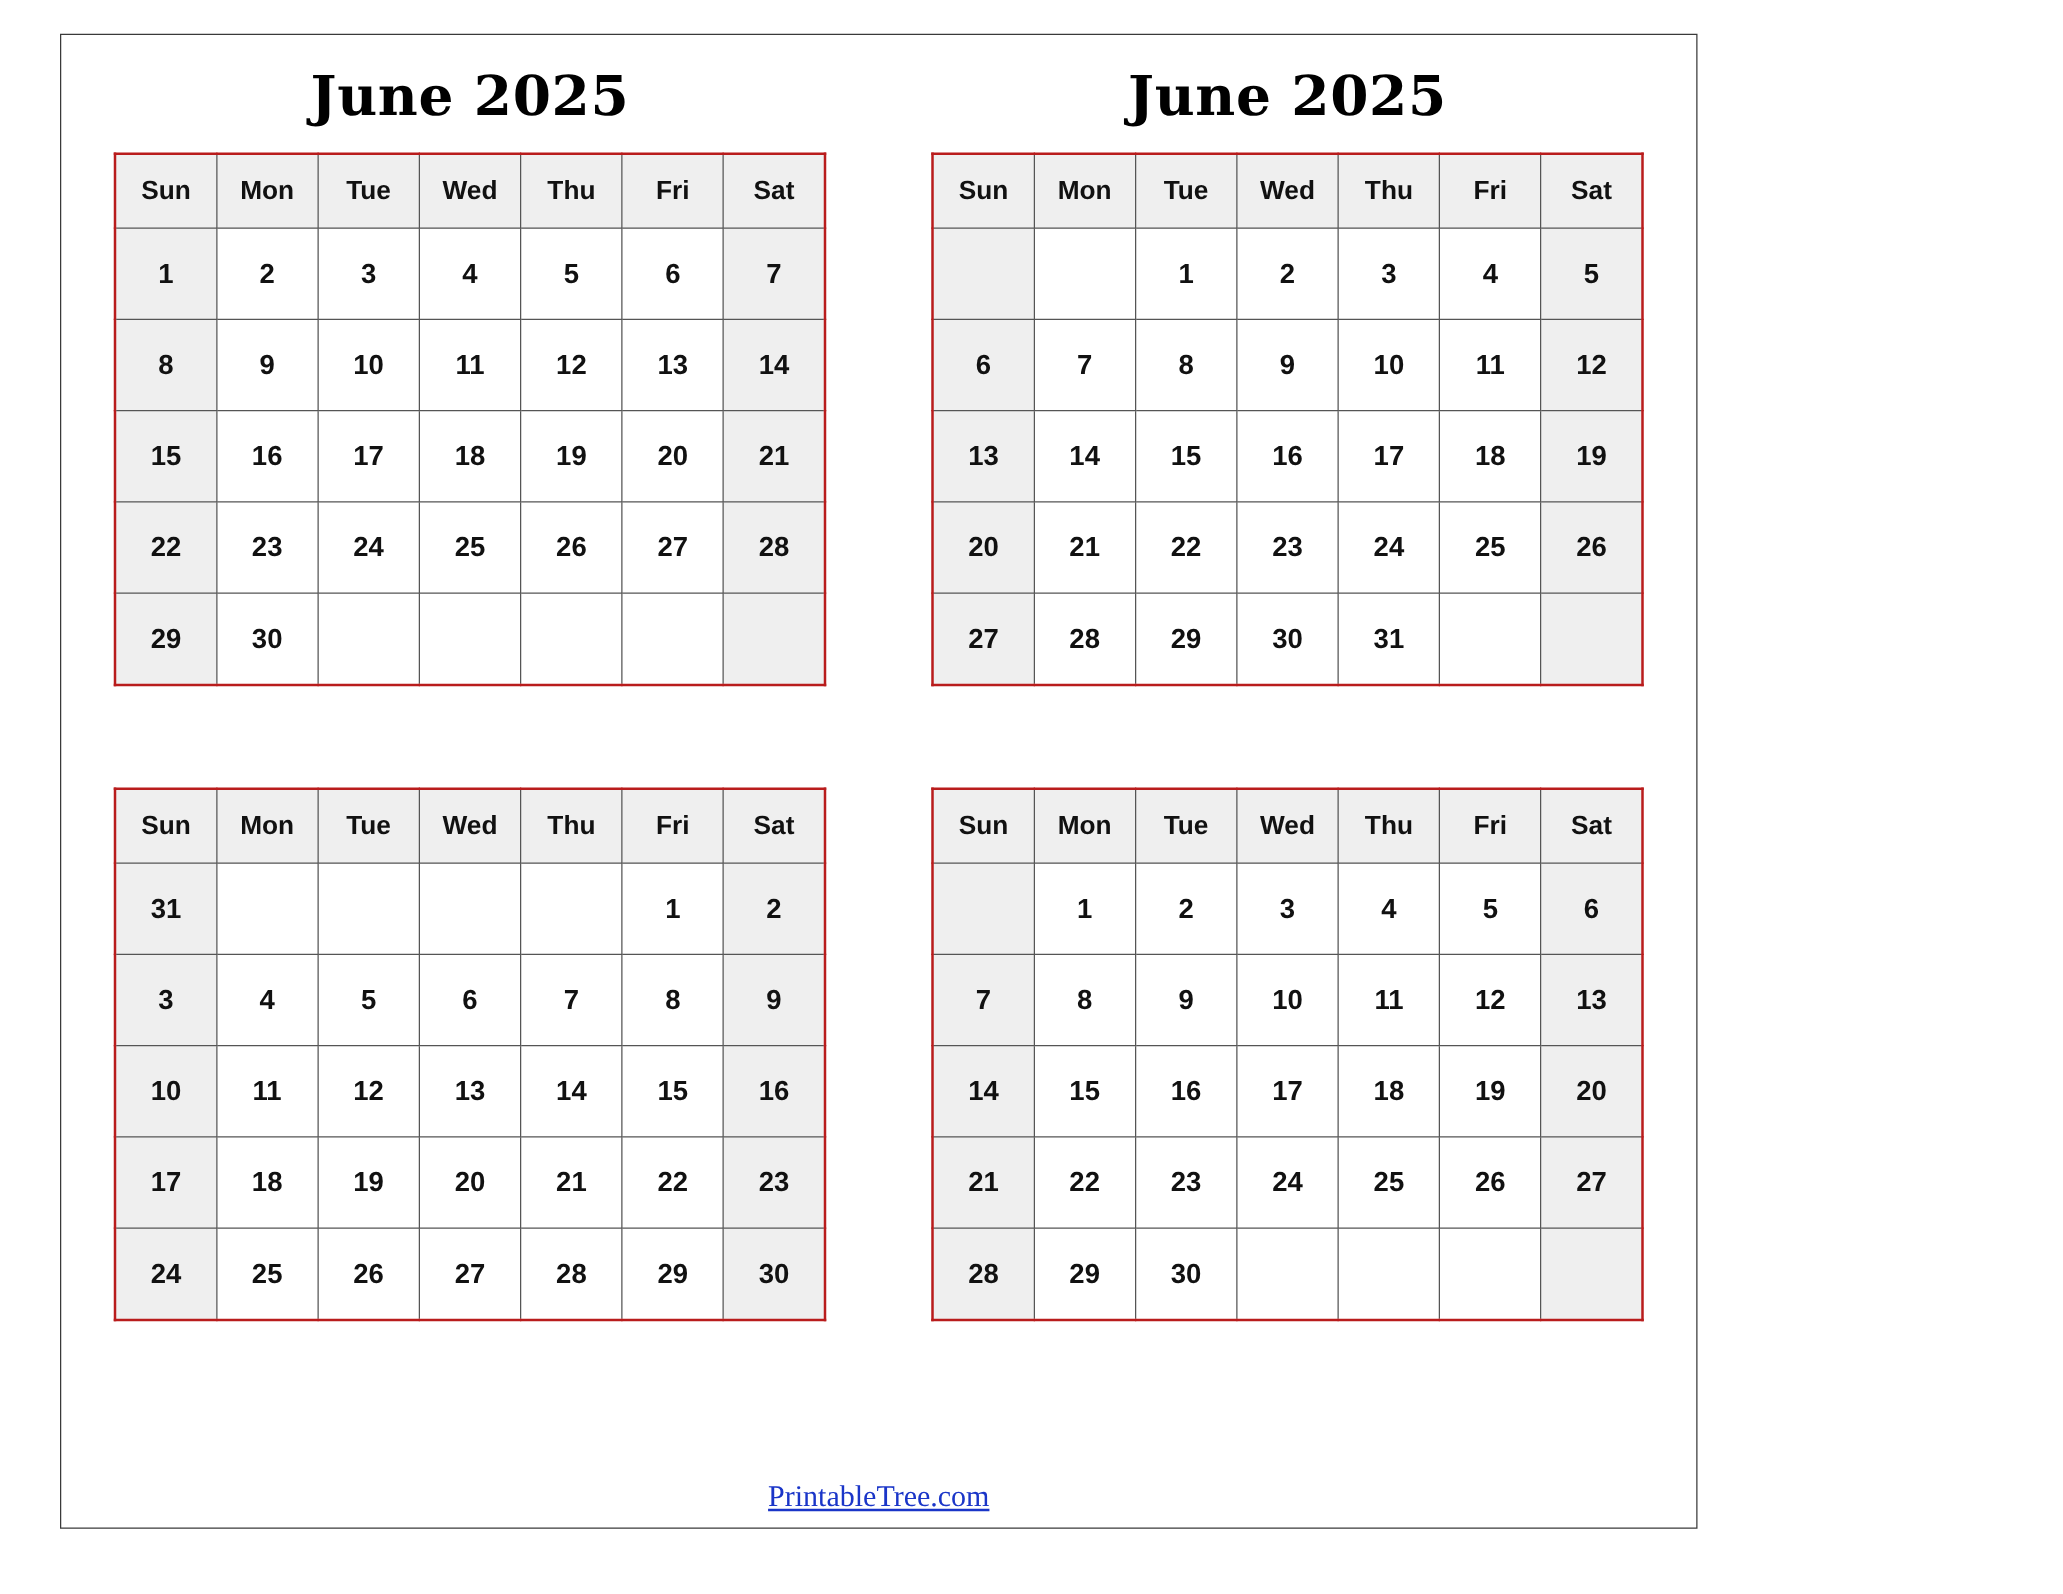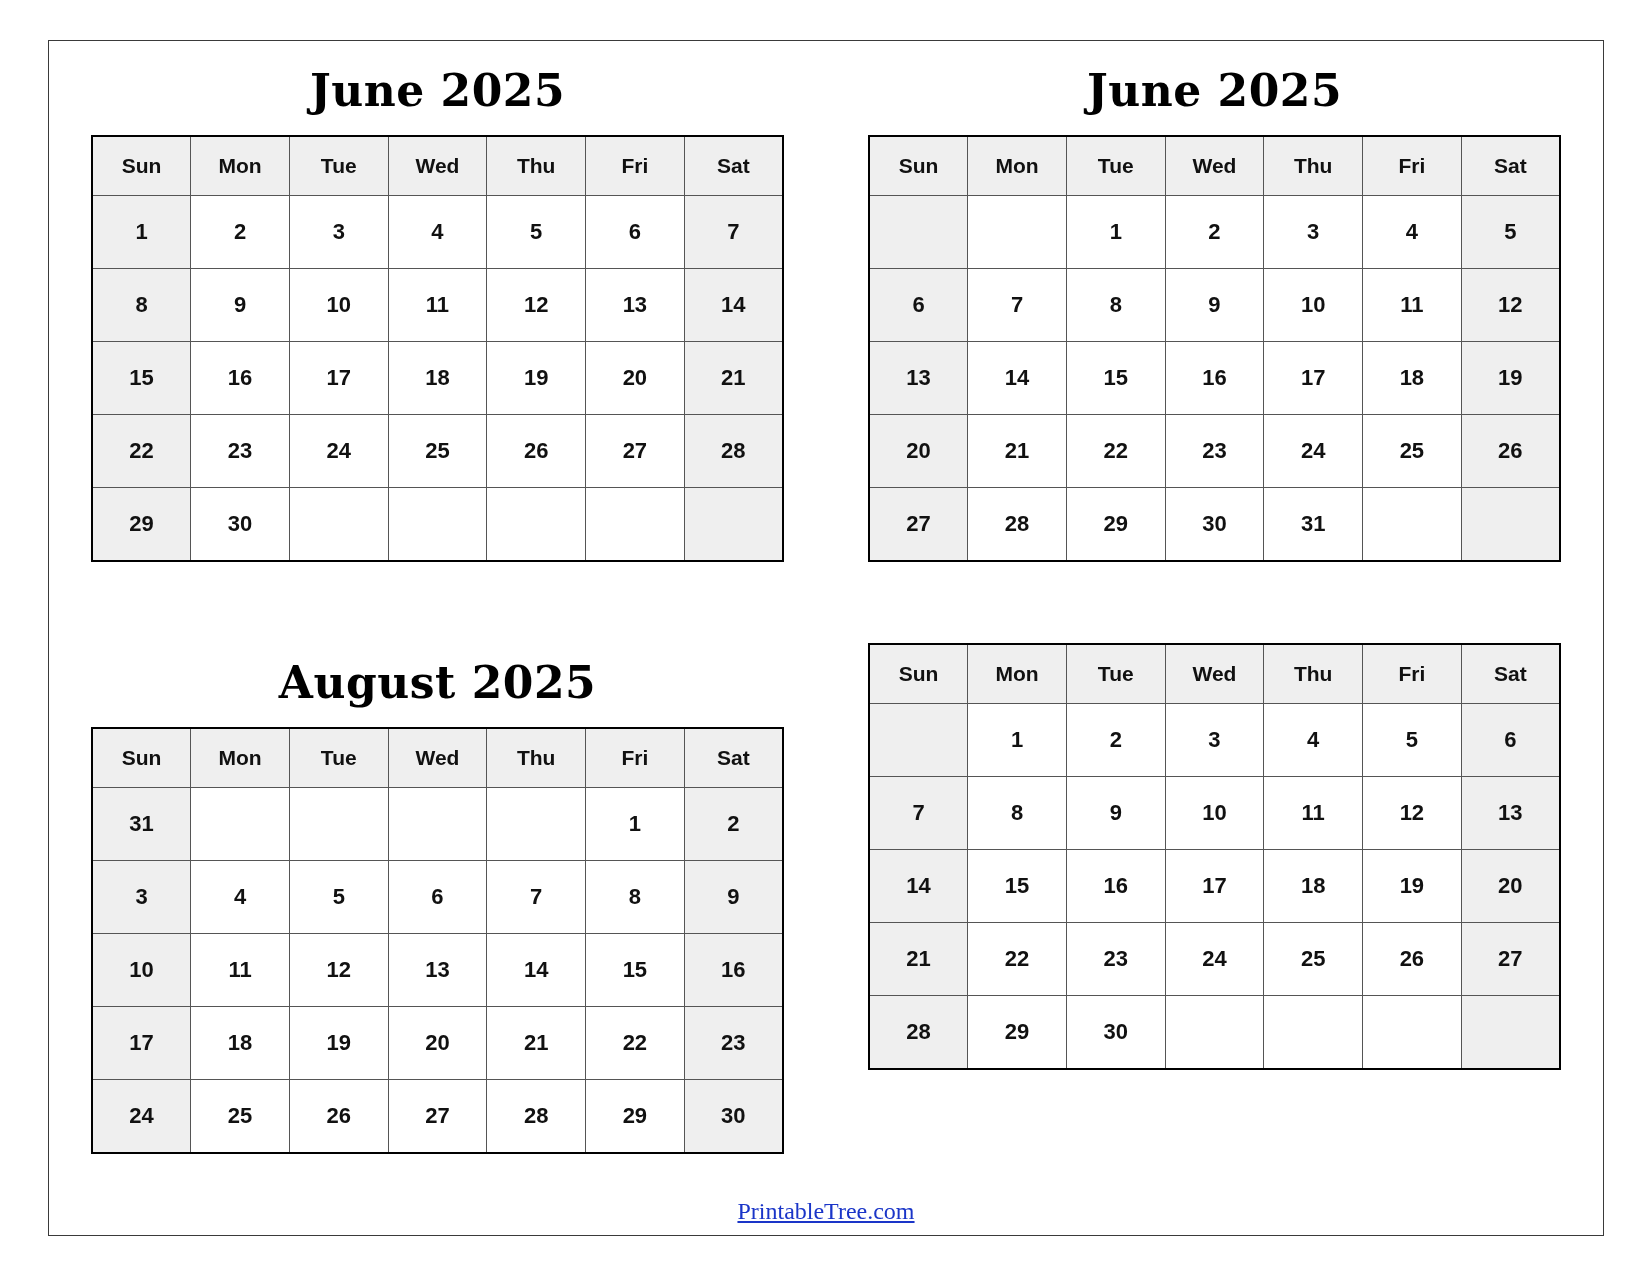--- a/index.html
+++ b/index.html
@@ -9,22 +9,22 @@
   }
   body {
     width: 1650px;
     height: 1275px;
     font-family: "Liberation Sans", sans-serif;
     position: relative;
   }
   .page-frame {
     position: absolute;
     left: 48px;
-    top: 40px;
-    width: 1556px;
+    top: 27px;
+    width: 1310px;
     height: 1196px;
     border: 1px solid #3a3a3a;
     box-sizing: border-box;
   }
   .grid {
     position: absolute;
     left: 0;
     top: 0;
     width: 100%;
     height: 100%;
@@ -46,21 +46,21 @@
     font-size: 44px;
     line-height: 1;
     color: #000;
     margin: 18px 0 22px 0;
     letter-spacing: 0.5px;
   }
   table.cal {
     width: 100%;
     border-collapse: collapse;
     table-layout: fixed;
-    border: 2px solid #000000;
+    border: 2px solid #b91c1c;
   }
   table.cal th, table.cal td {
     border: 1px solid #555;
     height: 70px;
     text-align: center;
     vertical-align: middle;
     font-size: 22px;
     font-weight: bold;
     color: #111;
     font-family: "Liberation Sans", sans-serif;
@@ -224,21 +224,20 @@
             <td>30</td>
             <td>31</td>
             <td class="empty"></td>
             <td class="sat-col empty weekend-day"></td>
           </tr>
         </tbody>
       </table>
     </div>
 
     <div class="month-block">
-      <div class="month-title">August 2025</div>
       <table class="cal">
         <thead>
           <tr>
             <th class="sun-col weekend">Sun</th>
             <th>Mon</th>
             <th>Tue</th>
             <th>Wed</th>
             <th>Thu</th>
             <th>Fri</th>
             <th class="sat-col weekend">Sat</th>

